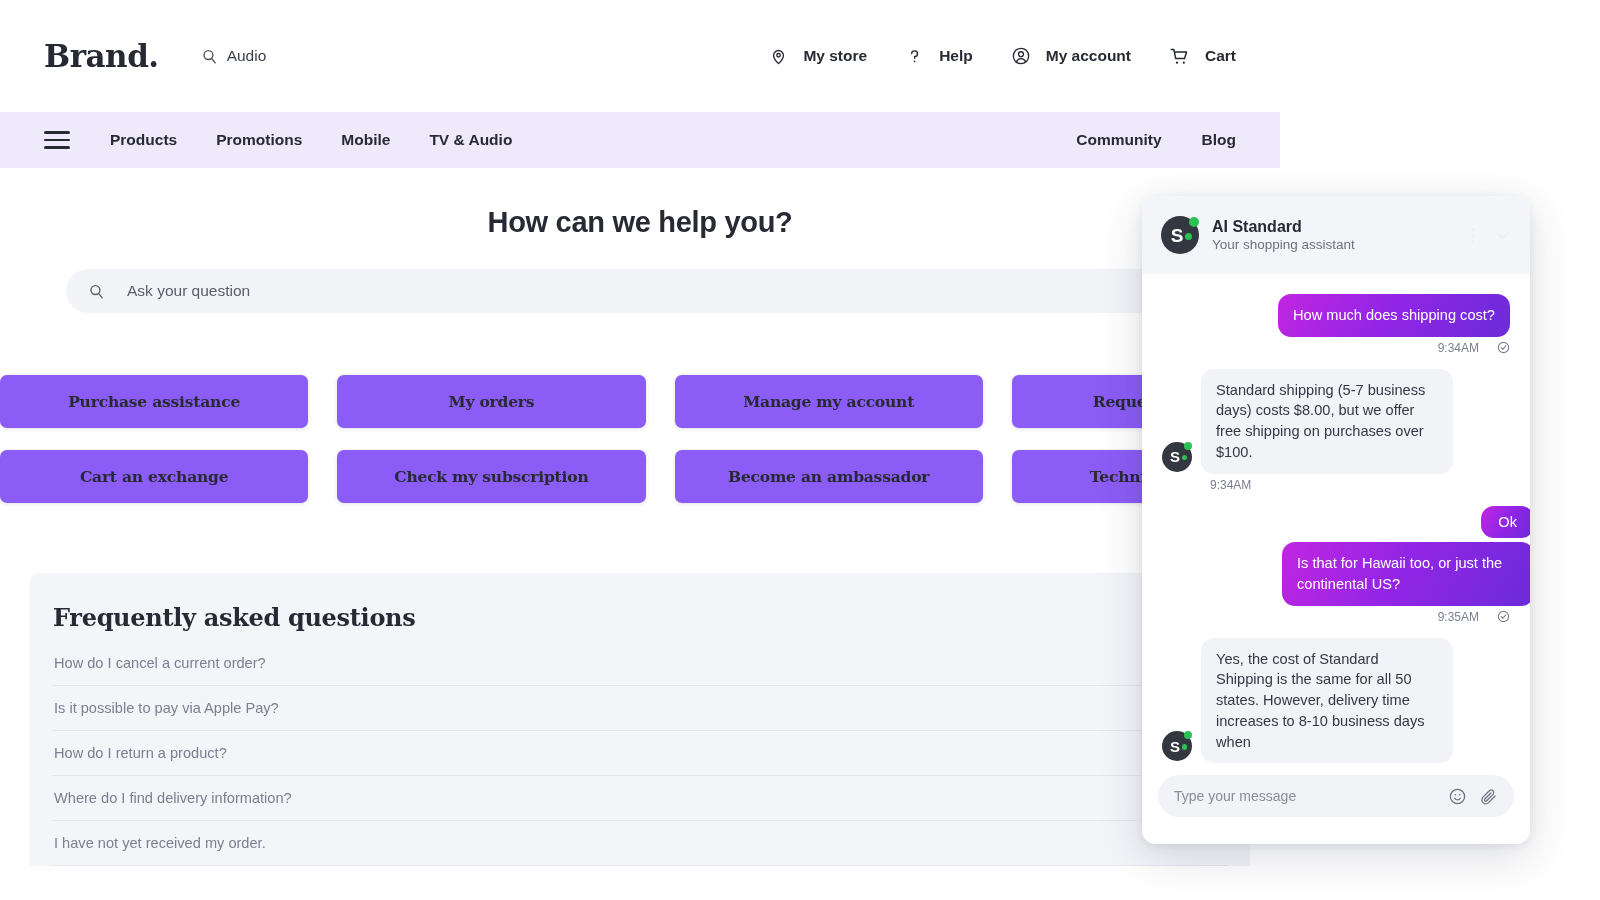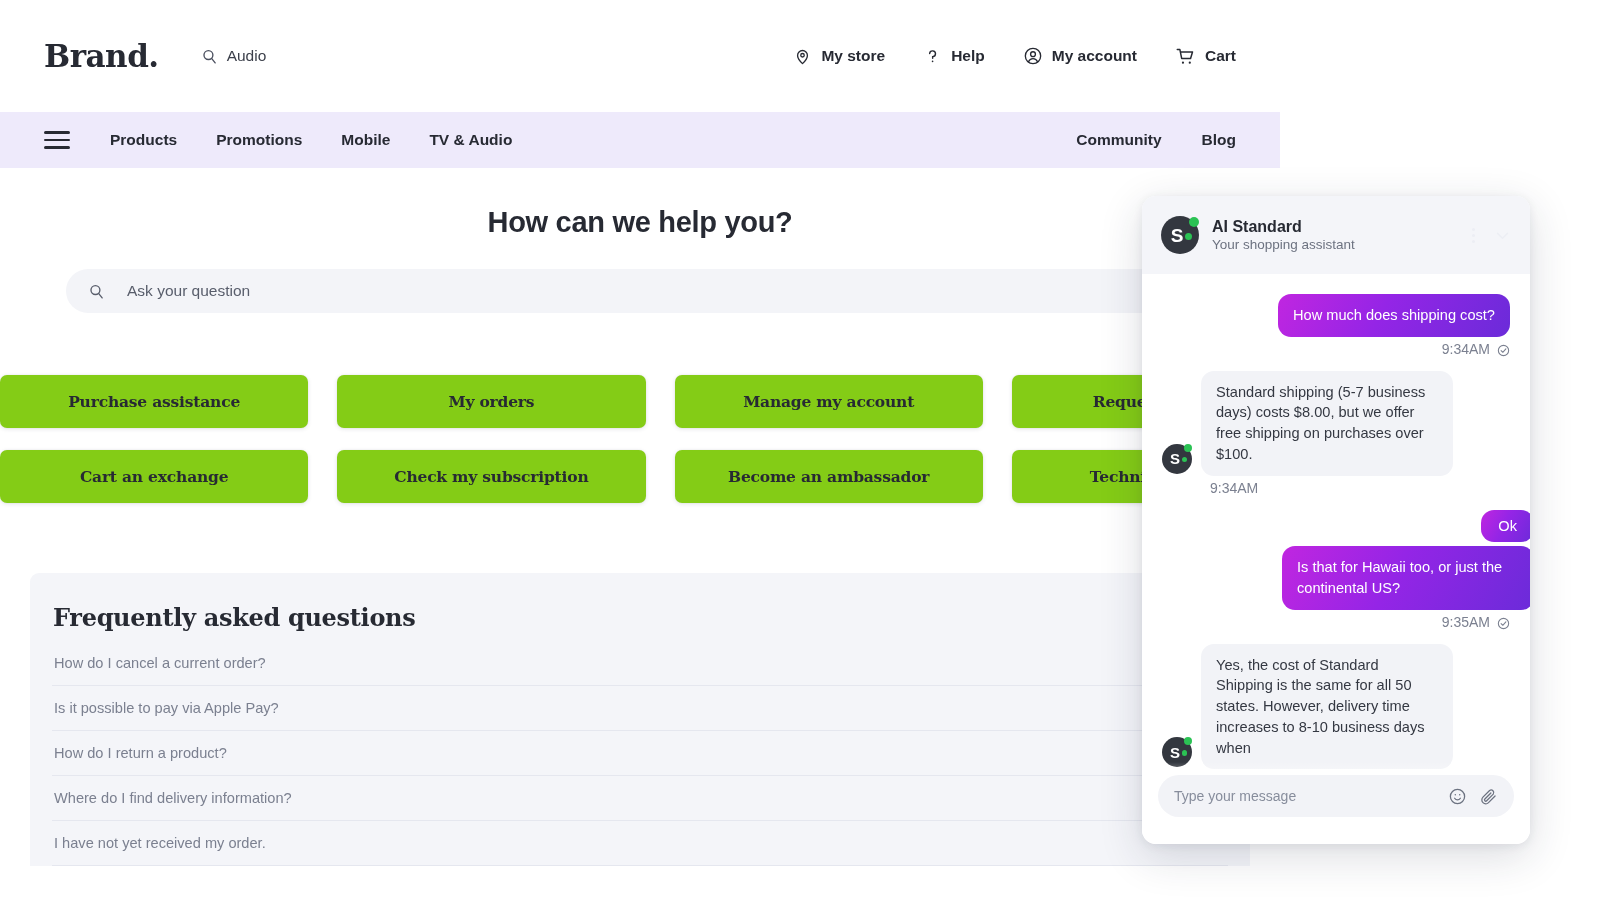--- a/index.html
+++ b/index.html
@@ -17,21 +17,21 @@
     padding: 0 44px 0 44px; background:#fff;
   }
   .logo {
     font-family: "DejaVu Serif", serif;
     font-weight: 700; font-size: 31px; letter-spacing: -0.5px;
     color:#272a33;
   }
   .top-search { display:flex; align-items:center; gap:9px; margin-left:42px; cursor:text; }
   .top-search .lbl { font-size:15.5px; color:#3b3f4a; }
   .topnav { margin-left:auto; display:flex; align-items:center; gap:38px; }
-  .topnav-item { display:flex; align-items:center; gap:9px; cursor:pointer; }
+  .topnav-item { display:flex; align-items:center; gap:15px; cursor:pointer; }
   .topnav-item .lbl { font-size:15.5px; color:#272a33; font-weight:600; }
   .ico { display:inline-flex; align-items:center; justify-content:center; }
 
   
   .navbar {
     height: 56px; background:#eeeafb; display:flex; align-items:center;
     padding: 0 44px 0 44px;
   }
   .burger { width:26px; display:flex; flex-direction:column; gap:5px; cursor:pointer; margin-right:40px;}
   .burger i { display:block; height:2.4px; background:#272a33; border-radius:2px; }
@@ -51,21 +51,21 @@
     display:flex; align-items:center; padding: 0 22px; gap:22px; cursor:text;
   }
   .searchwrap .ph { font-size:15.5px; color:#585d6b; }
 
   
   .grid {
     margin: 62px auto 0; width: 1320px;
     display:grid; grid-template-columns: repeat(4, 1fr); gap: 22px 29px;
   }
   .card {
-    height: 53px; background:#84cc16; border-radius:7px;
+    height: 53px; background:#8b5cf6; border-radius:7px;
     box-shadow: 0 1px 4px rgba(40,45,70,.13), 0 0 0 .5px rgba(40,45,70,.04);
     display:flex; align-items:center; justify-content:center; cursor:pointer;
   }
   .card span {
     font-family:"DejaVu Serif", serif; font-weight:700;
     font-size:15.5px; color:#272a33; letter-spacing:-0.2px;
   }
 
   
   .faq {
@@ -123,22 +123,22 @@
   .bubble {
     max-width: 252px; border-radius:13px; padding: 11px 15px;
     font-size:14.6px; line-height:1.42;
   }
   .bubble.out {
     color:#fff;
     background: linear-gradient(118deg,#c026e0 0%, #9425e6 45%, #6b2bd9 100%);
   }
   .bubble.in { background:#f2f3f7; color:#343842; }
   .meta {
-    display:flex; align-items:flex-end; gap:7px;
-    font-size:14px; color:#7b8090; margin: 4px 0 14px 0;
+    display:flex; align-items:flex-start; gap:18px;
+    font-size:12px; color:#7b8090; margin: 4px 0 14px 0;
   }
   .meta.out { justify-content:flex-end; }
   .meta.in { justify-content:flex-start; padding-left:48px; }
   .mini-av {
     width:30px; height:30px; border-radius:50%; background:#33373f; position:relative;
     flex:none; display:flex; align-items:center; justify-content:center; margin-bottom:2px;
   }
   .mini-av .s { color:#fff; font-weight:700; font-size:15px; transform:translateX(-2px); line-height:1; }
   .mini-av .dot-a { position:absolute; width:8px; height:8px; border-radius:50%; background:#2bc254; right:0; top:0; }
   .mini-av .dot-b { position:absolute; width:5.5px; height:5.5px; border-radius:50%; background:#2bc254; right:5px; top:13px; }

